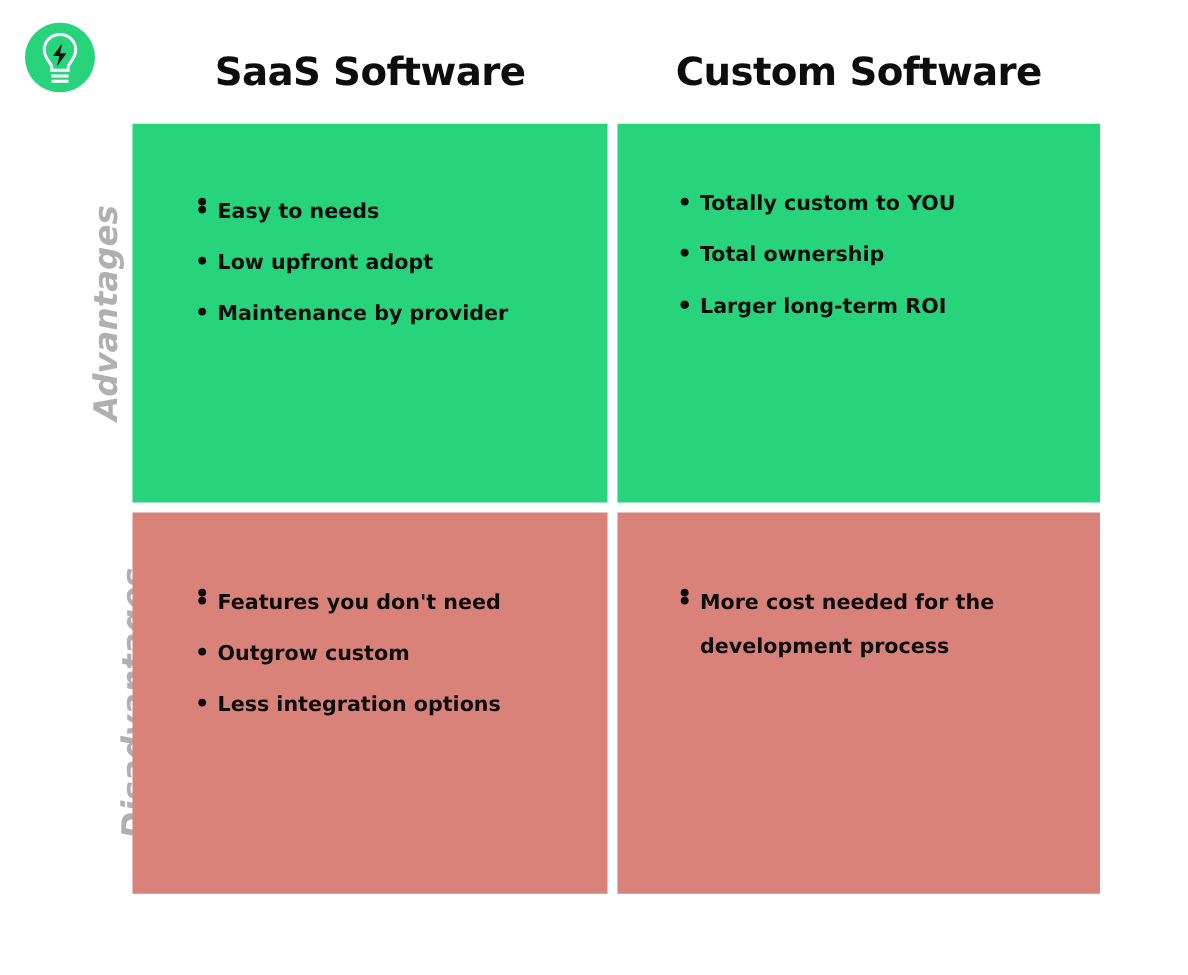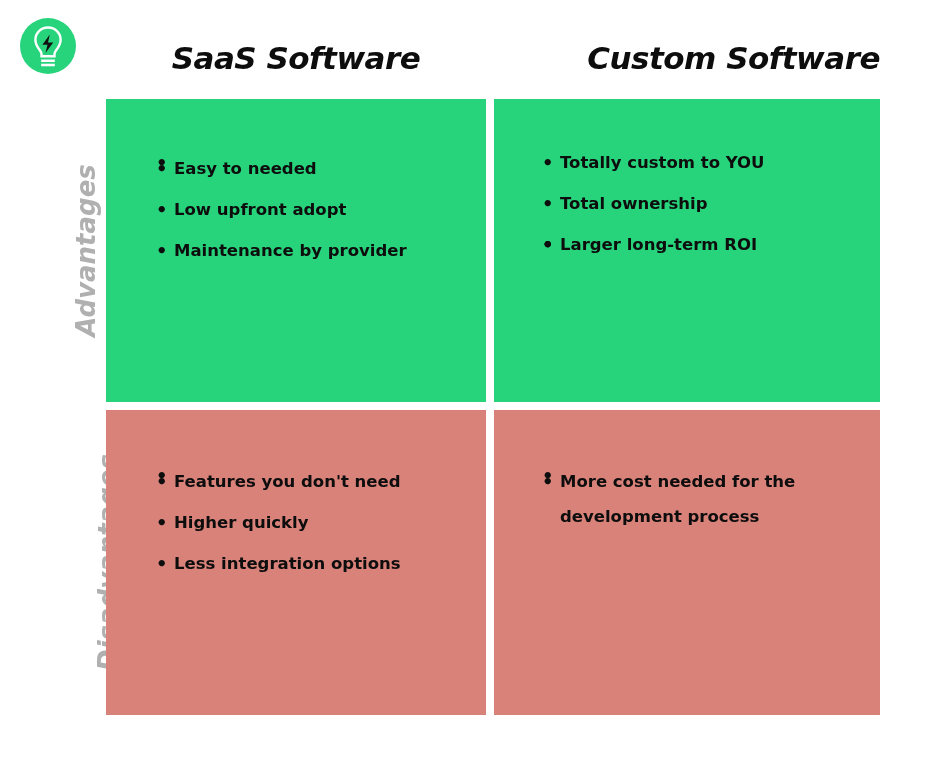--- a/index.html
+++ b/index.html
@@ -26,21 +26,20 @@
 
   
   .col-header {
     position: absolute;
     top: 34px;
     height: 48px;
     line-height: 48px;
     text-align: center;
     font-family: "DejaVu Sans", sans-serif;
     font-weight: bold;
-    font-style: italic;
     font-size: 31px;
     letter-spacing: -0.5px;
     color: #0d0d0d;
     white-space: nowrap;
   }
   #header-col-0 { left: 106px; width: 380px; }
   #header-col-1 { left: 494px; width: 386px; }
 
   
   .row-label {
@@ -130,55 +129,55 @@
   <svg width="56" height="56" viewBox="0 0 56 56">
     <circle cx="28" cy="28" r="28" fill="#27d47c"></circle>
     <path d="M28 9.5 c-7.2 0 -12.6 5.6 -12.6 12.4 c0 4.2 2.1 7.1 3.9 9.6 c1.2 1.7 2.2 3.1 2.2 4.5 l0 2.2 l13 0 l0 -2.2 c0 -1.4 1 -2.8 2.2 -4.5 c1.8 -2.5 3.9 -5.4 3.9 -9.6 c0 -6.8 -5.4 -12.4 -12.6 -12.4 z" fill="none" stroke="#ffffff" stroke-width="2.4"></path>
     <path d="M21.2 41.5 l13.6 0 l0 2.4 l-13.6 0 z" fill="#ffffff"></path>
     <path d="M21.2 45.8 l13.6 0 l0 2.4 l-13.6 0 z" fill="#ffffff"></path>
     <path d="M29.8 16.5 l-7.4 10.2 l5.1 0 l-2.0 8.4 l7.7 -10.6 l-5.2 0 z" fill="#111111"></path>
   </svg>
 </div>
 
 <div class="col-header" id="header-col-0" style="color: rgb(13, 13, 13);">SaaS Software</div>
-<div class="col-header" id="header-col-1" style="color: rgb(13, 13, 13); text-align: right;">Custom Software</div>
+<div class="col-header" id="header-col-1" style="color: rgb(13, 13, 13);">Custom Software</div>
 
 <div class="row-label" id="row-label-0" style="color: rgb(176, 176, 176);">
   <span class="rot">Advantages</span>
 </div>
 <div class="row-label" id="row-label-1" style="color: rgb(176, 176, 176);">
   <span class="rot">Disadvantages</span>
 </div>
 
 <div class="grid">
 
   <div class="cell" id="cell-0-0" style="background: rgb(39, 212, 124);">
     <ul>
         <li><span class="bullet">•</span></li>
-        <li><span class="bullet">•</span><span>Easy to needed</span></li>
+        <li><span class="bullet">•</span><span>Easy to needs</span></li>
         <li><span class="bullet">•</span><span>Low upfront adopt</span></li>
         <li><span class="bullet">•</span><span>Maintenance by provider</span></li>
       </ul>
   </div>
 
   <div class="cell" id="cell-0-1" style="background: rgb(39, 212, 124);">
     <ul>
         <li><span class="bullet">•</span><span>Totally custom to YOU</span></li>
         <li><span class="bullet">•</span><span>Total ownership</span></li>
         <li><span class="bullet">•</span></li>
         <li><span class="bullet">•</span></li>
         <li><span class="bullet">•</span><span>Larger long-term ROI</span></li>
       </ul>
   </div>
 
   <div class="cell" id="cell-1-0" style="background: rgb(216, 130, 122);">
     <ul>
         <li><span class="bullet">•</span></li>
         <li><span class="bullet">•</span><span>Features you don't need</span></li>
-        <li><span class="bullet">•</span><span>Higher quickly</span></li>
+        <li><span class="bullet">•</span><span>Outgrow custom</span></li>
         <li><span class="bullet">•</span><span>Less integration options</span></li>
       </ul>
   </div>
 
   <div class="cell" id="cell-1-1" style="background: rgb(216, 130, 122);">
     <ul>
         <li><span class="bullet">•</span></li>
         <li><span class="bullet">•</span><span>More cost needed for the development process</span></li>
       </ul>
   </div>

